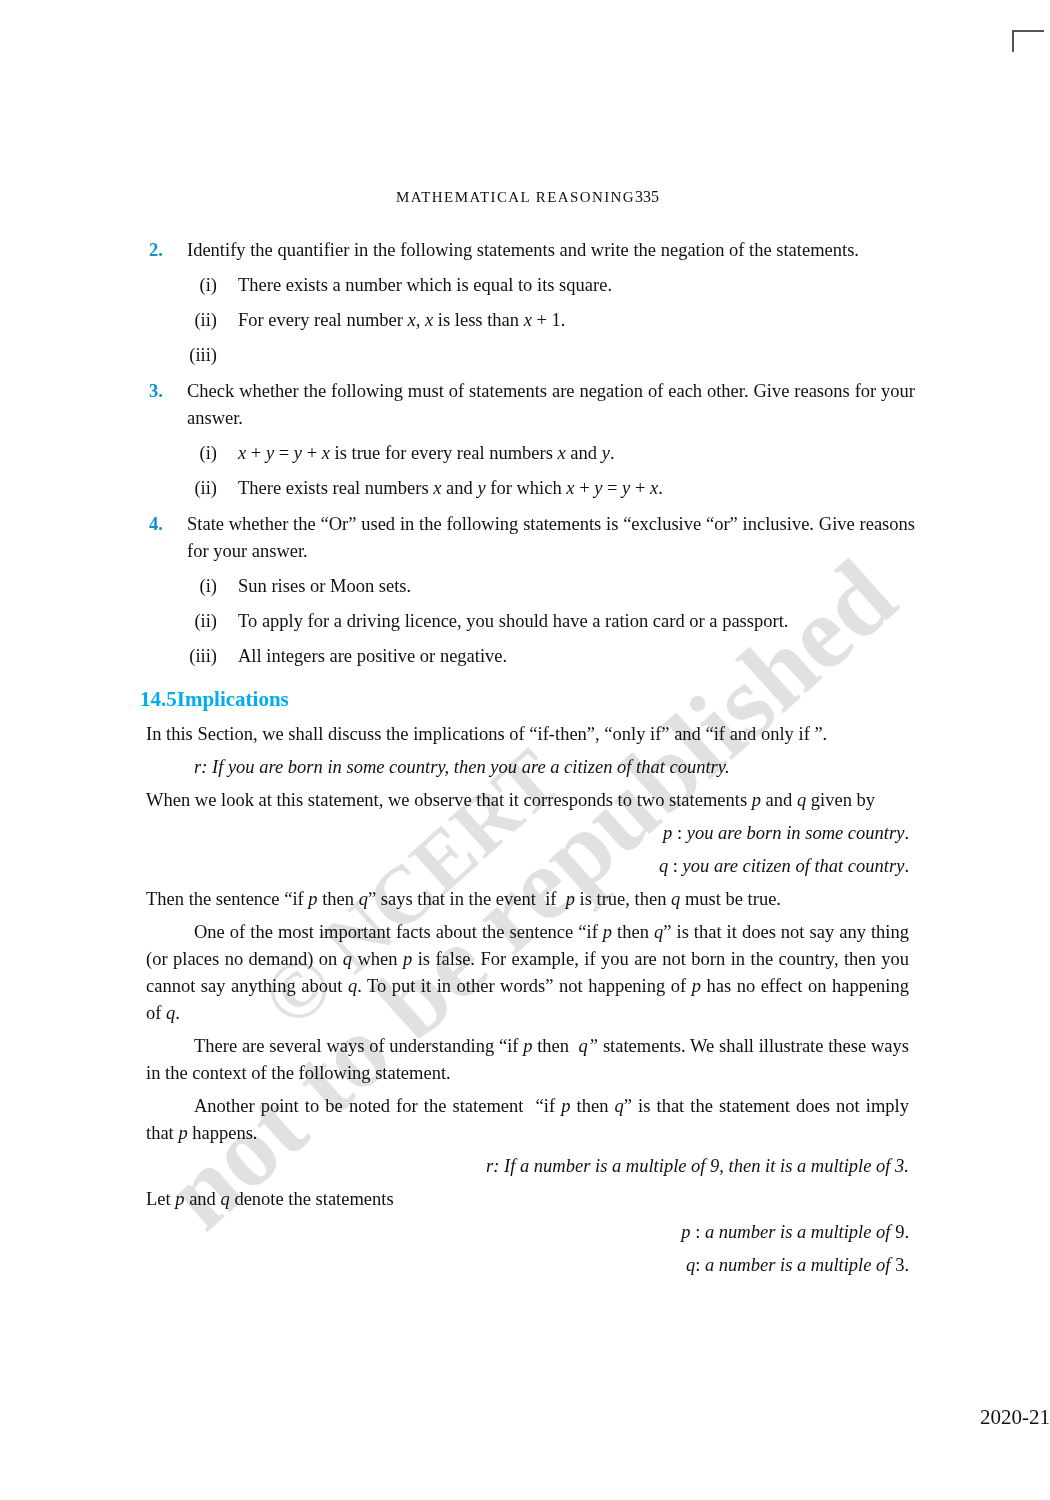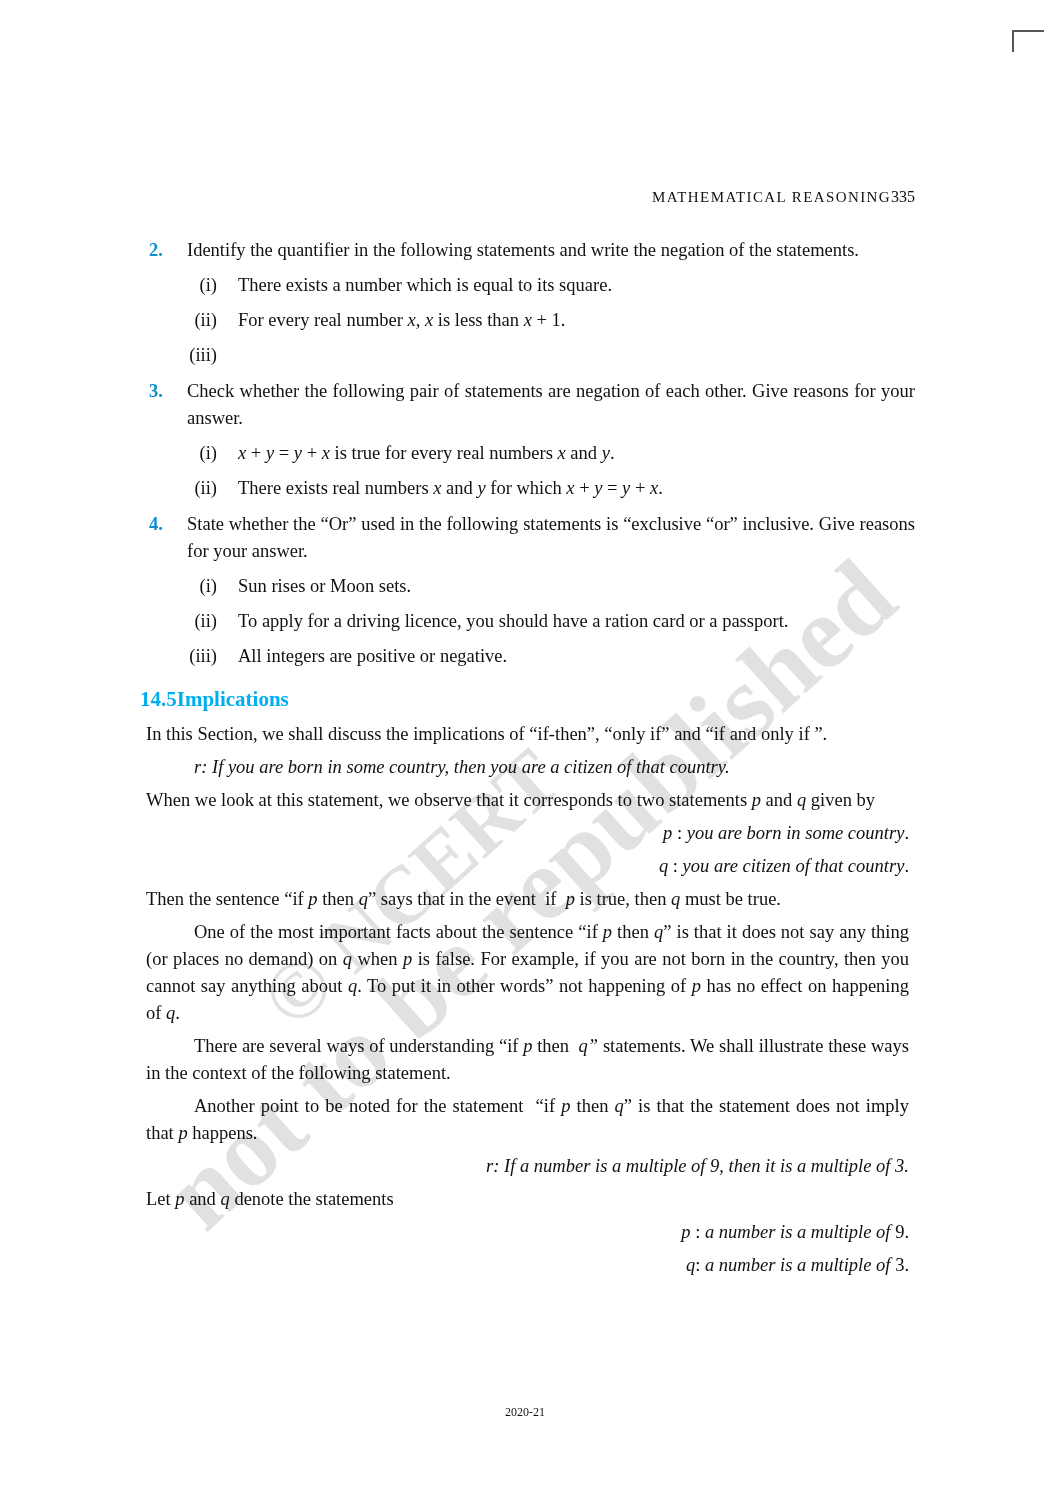--- a/index.html
+++ b/index.html
@@ -24,42 +24,42 @@
       color:#b9b9b9; opacity:0.42; pointer-events:none;}
   .wm-big{left:40px; top:780px; width:1100px; font-size:104px;
       transform:rotate(-42deg);}
   .wm-small{left:220px; top:820px; width:430px; font-size:82px;
       transform:rotate(-42deg);}
   .content{
     position:absolute; left:140px; top:183px; width:775px; z-index:2;
     font-size:18.5px; line-height:27px;
   }
   
-  .header{display:flex; justify-content:flex-end; align-items:baseline; margin-bottom:26px;}
+  .header{display:flex; justify-content:center; align-items:baseline; margin-bottom:26px;}
   .running-title{font-size:15px; letter-spacing:1.4px; font-weight:normal;}
   .page-number{font-size:16px;}
   
   .exercise{margin-top:9px;}
   .ex-head{display:flex;}
   .ex-num{flex:none; width:47px; padding-left:9px; box-sizing:border-box;
           font-weight:bold; color:#0d8fd2;}
   .ex-text{flex:1; text-align:justify;}
   .sub-item{display:flex; margin-top:8px;}
   .sub-label{flex:none; width:77px; text-align:right;}
   .sub-text{flex:1; margin-left:21px; text-align:justify;}
   
   .section-heading{margin-top:16px; margin-bottom:8px;
      font-size:21px; font-weight:bold; color:#00aeef; display:flex; }
   
   .para{margin:6px; text-align:justify;}
   .p-indent{text-indent:48px;}
   .p-center{text-align:right; text-indent:0;}
   .footer{
     position:absolute; left:0; right:0; top:1405px; z-index:2;
-    text-align:center; font-size:12px; font-family:"Liberation Serif", serif;
+    text-align:right; font-size:21px; font-family:"Liberation Serif", serif;
   }
 </style>
 </head>
 <body>
 
 <div class="page">
 
   <div class="cropmark"></div>
 
   <div class="wm wm-big">not to be republished</div>
@@ -86,21 +86,21 @@
         <span class="sub-text">For every real number <i>x</i>, <i>x</i> is less than <i>x</i> + 1.</span>
       </div>
       <div class="sub-item">
         <span class="sub-label">(iii)</span>
       </div>
     </div>
 
     <div class="exercise">
       <div class="ex-head">
         <span class="ex-num">3.</span>
-        <div class="ex-text">Check whether the following pair of statements are negation of each other. Give reasons for your answer.</div>
+        <div class="ex-text">Check whether the following must of statements are negation of each other. Give reasons for your answer.</div>
       </div>
       <div class="sub-item">
         <span class="sub-label">(i)</span>
         <span class="sub-text"><i>x</i> + <i>y</i> = <i>y</i> + <i>x</i> is true for every real numbers <i>x</i> and <i>y</i>.</span>
       </div>
       <div class="sub-item">
         <span class="sub-label">(ii)</span>
         <span class="sub-text">There exists real numbers <i>x</i> and <i>y</i> for which <i>x</i> + <i>y</i> = <i>y</i> + <i>x</i>.</span>
       </div>
     </div>

